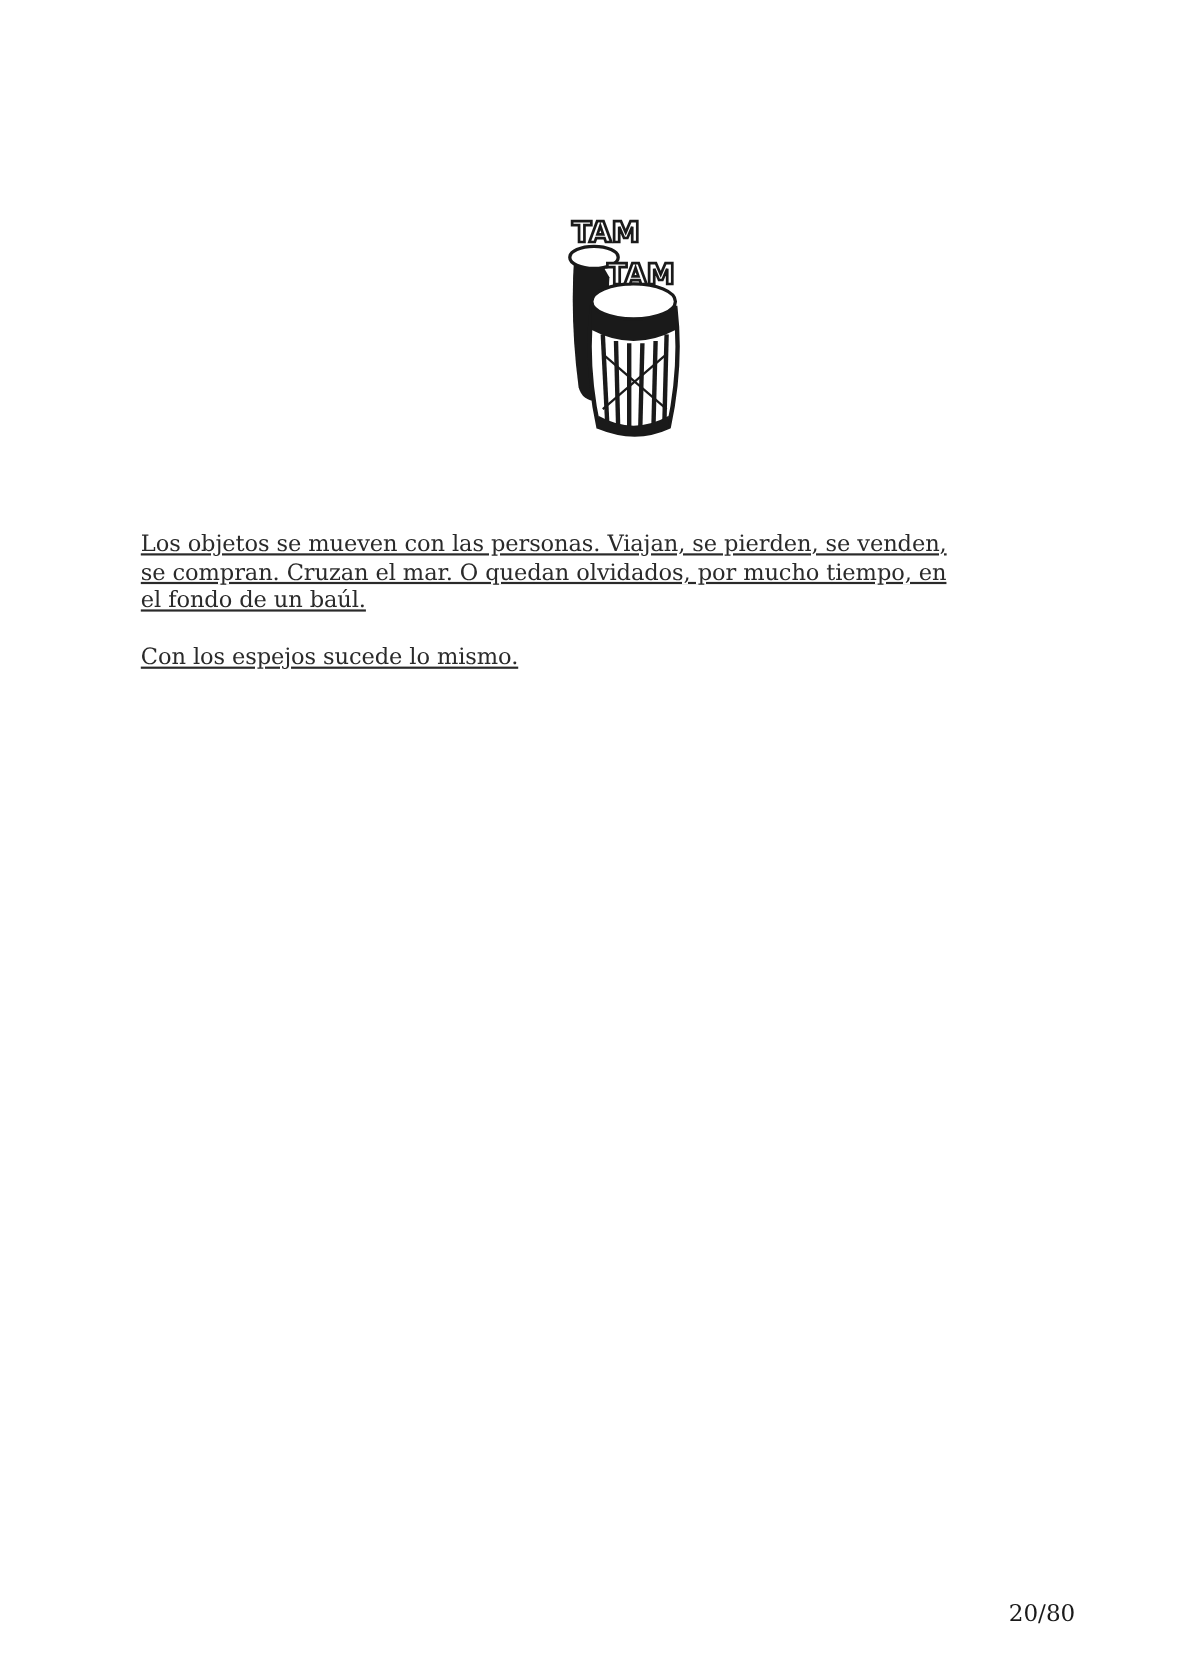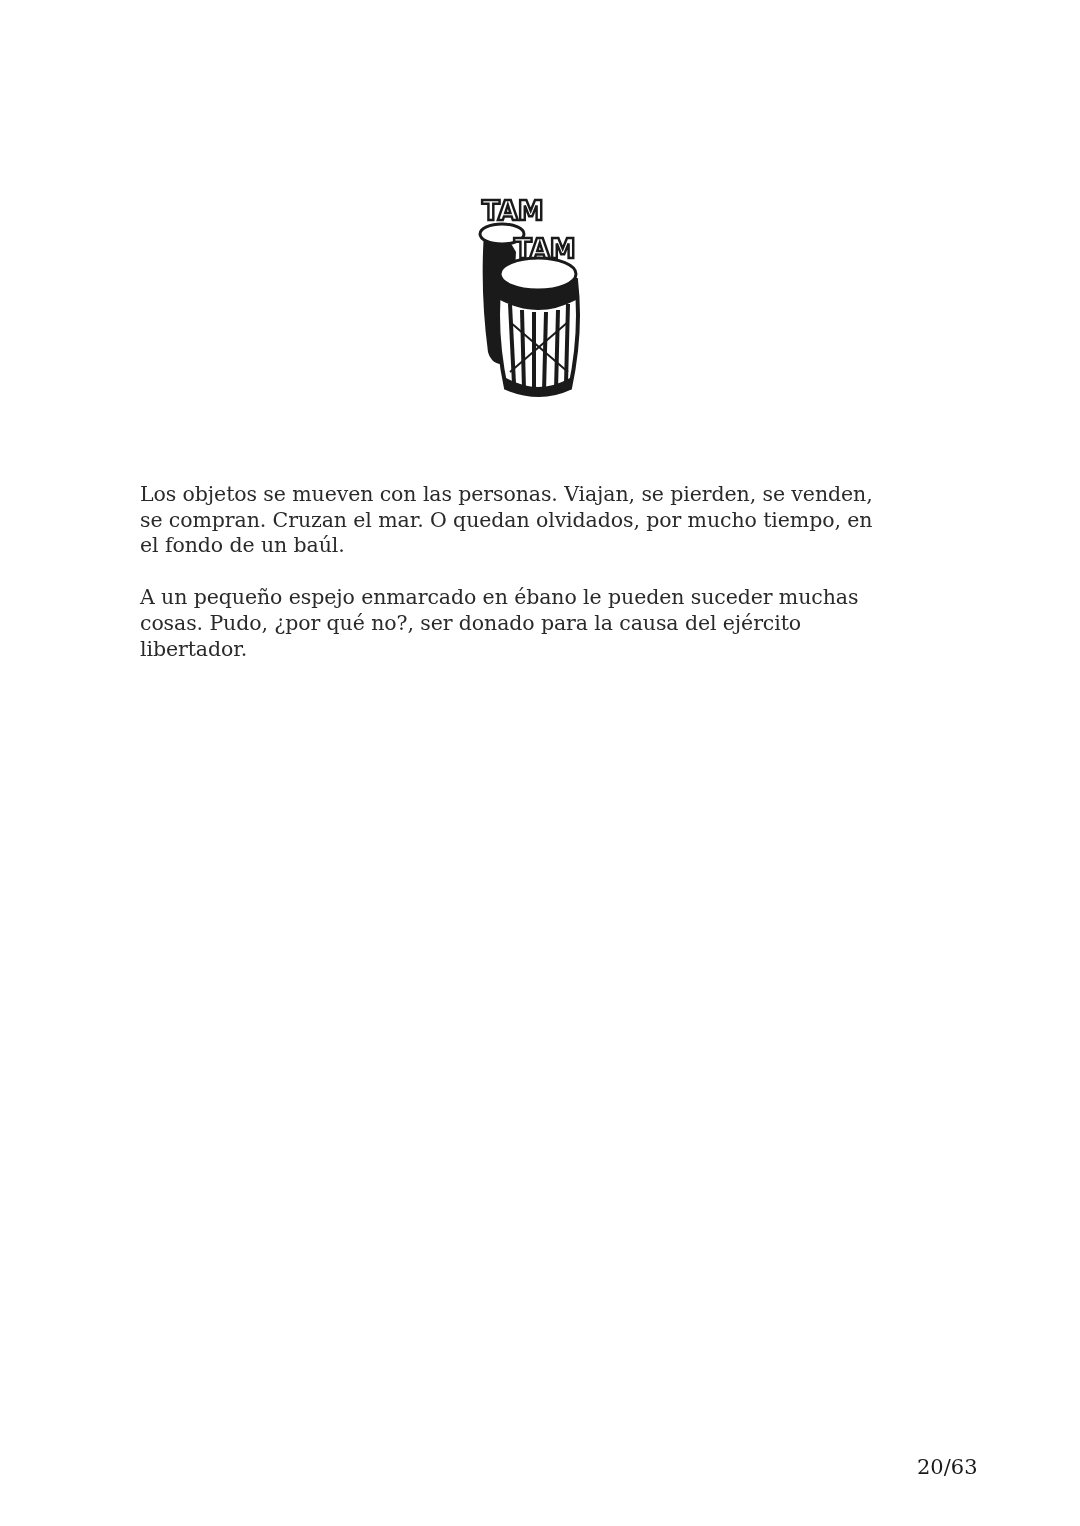--- a/index.html
+++ b/index.html
@@ -10,30 +10,31 @@
     body {
       width: 1080px;
       height: 1526px;
       position: relative;
       overflow: hidden;
       font-family: "DejaVu Serif", serif;
       color: #2a2a2a;
     }
     .illustration {
       position: absolute;
-      left: 470px;
+      left: 508px;
       top: 192px;
       width: 120px;
       height: 210px;
     }
     .text-block {
       position: absolute;
-      left: 140px;
+      left: 128px;
       top: 482px;
       width: 800px;
+      text-decoration: underline;
     }
     .para {
       margin: 0 0 26px 0;
       font-size: 20.5px;
       line-height: 25.7px;
       white-space: pre-line;
       letter-spacing: -0.1px;
     }
     .page-number {
       position: absolute;
@@ -71,18 +72,16 @@
 
     <text x="12" y="28" font-family="DejaVu Sans, sans-serif" font-size="26" font-weight="bold" fill="#ffffff" stroke="#1a1a1a" stroke-width="2.5">TAM</text>
     <text x="44" y="66" font-family="DejaVu Sans, sans-serif" font-size="26" font-weight="bold" fill="#ffffff" stroke="#1a1a1a" stroke-width="2.5">TAM</text>
   </svg>
 </div>
 
 <div class="text-block">
   <p class="para">Los objetos se mueven con las personas. Viajan, se pierden, se venden,
 se compran. Cruzan el mar. O quedan olvidados, por mucho tiempo, en
 el fondo de un baúl.</p>
-  <p class="para">A un pequeño espejo enmarcado en ébano le pueden suceder muchas
-cosas. Pudo, ¿por qué no?, ser donado para la causa del ejército
-libertador.</p>
+  <p class="para">Con los espejos sucede lo mismo.</p>
 </div>
 
-<div class="page-number">20/63</div>
+<div class="page-number">20/80</div>
 
 </body></html>

